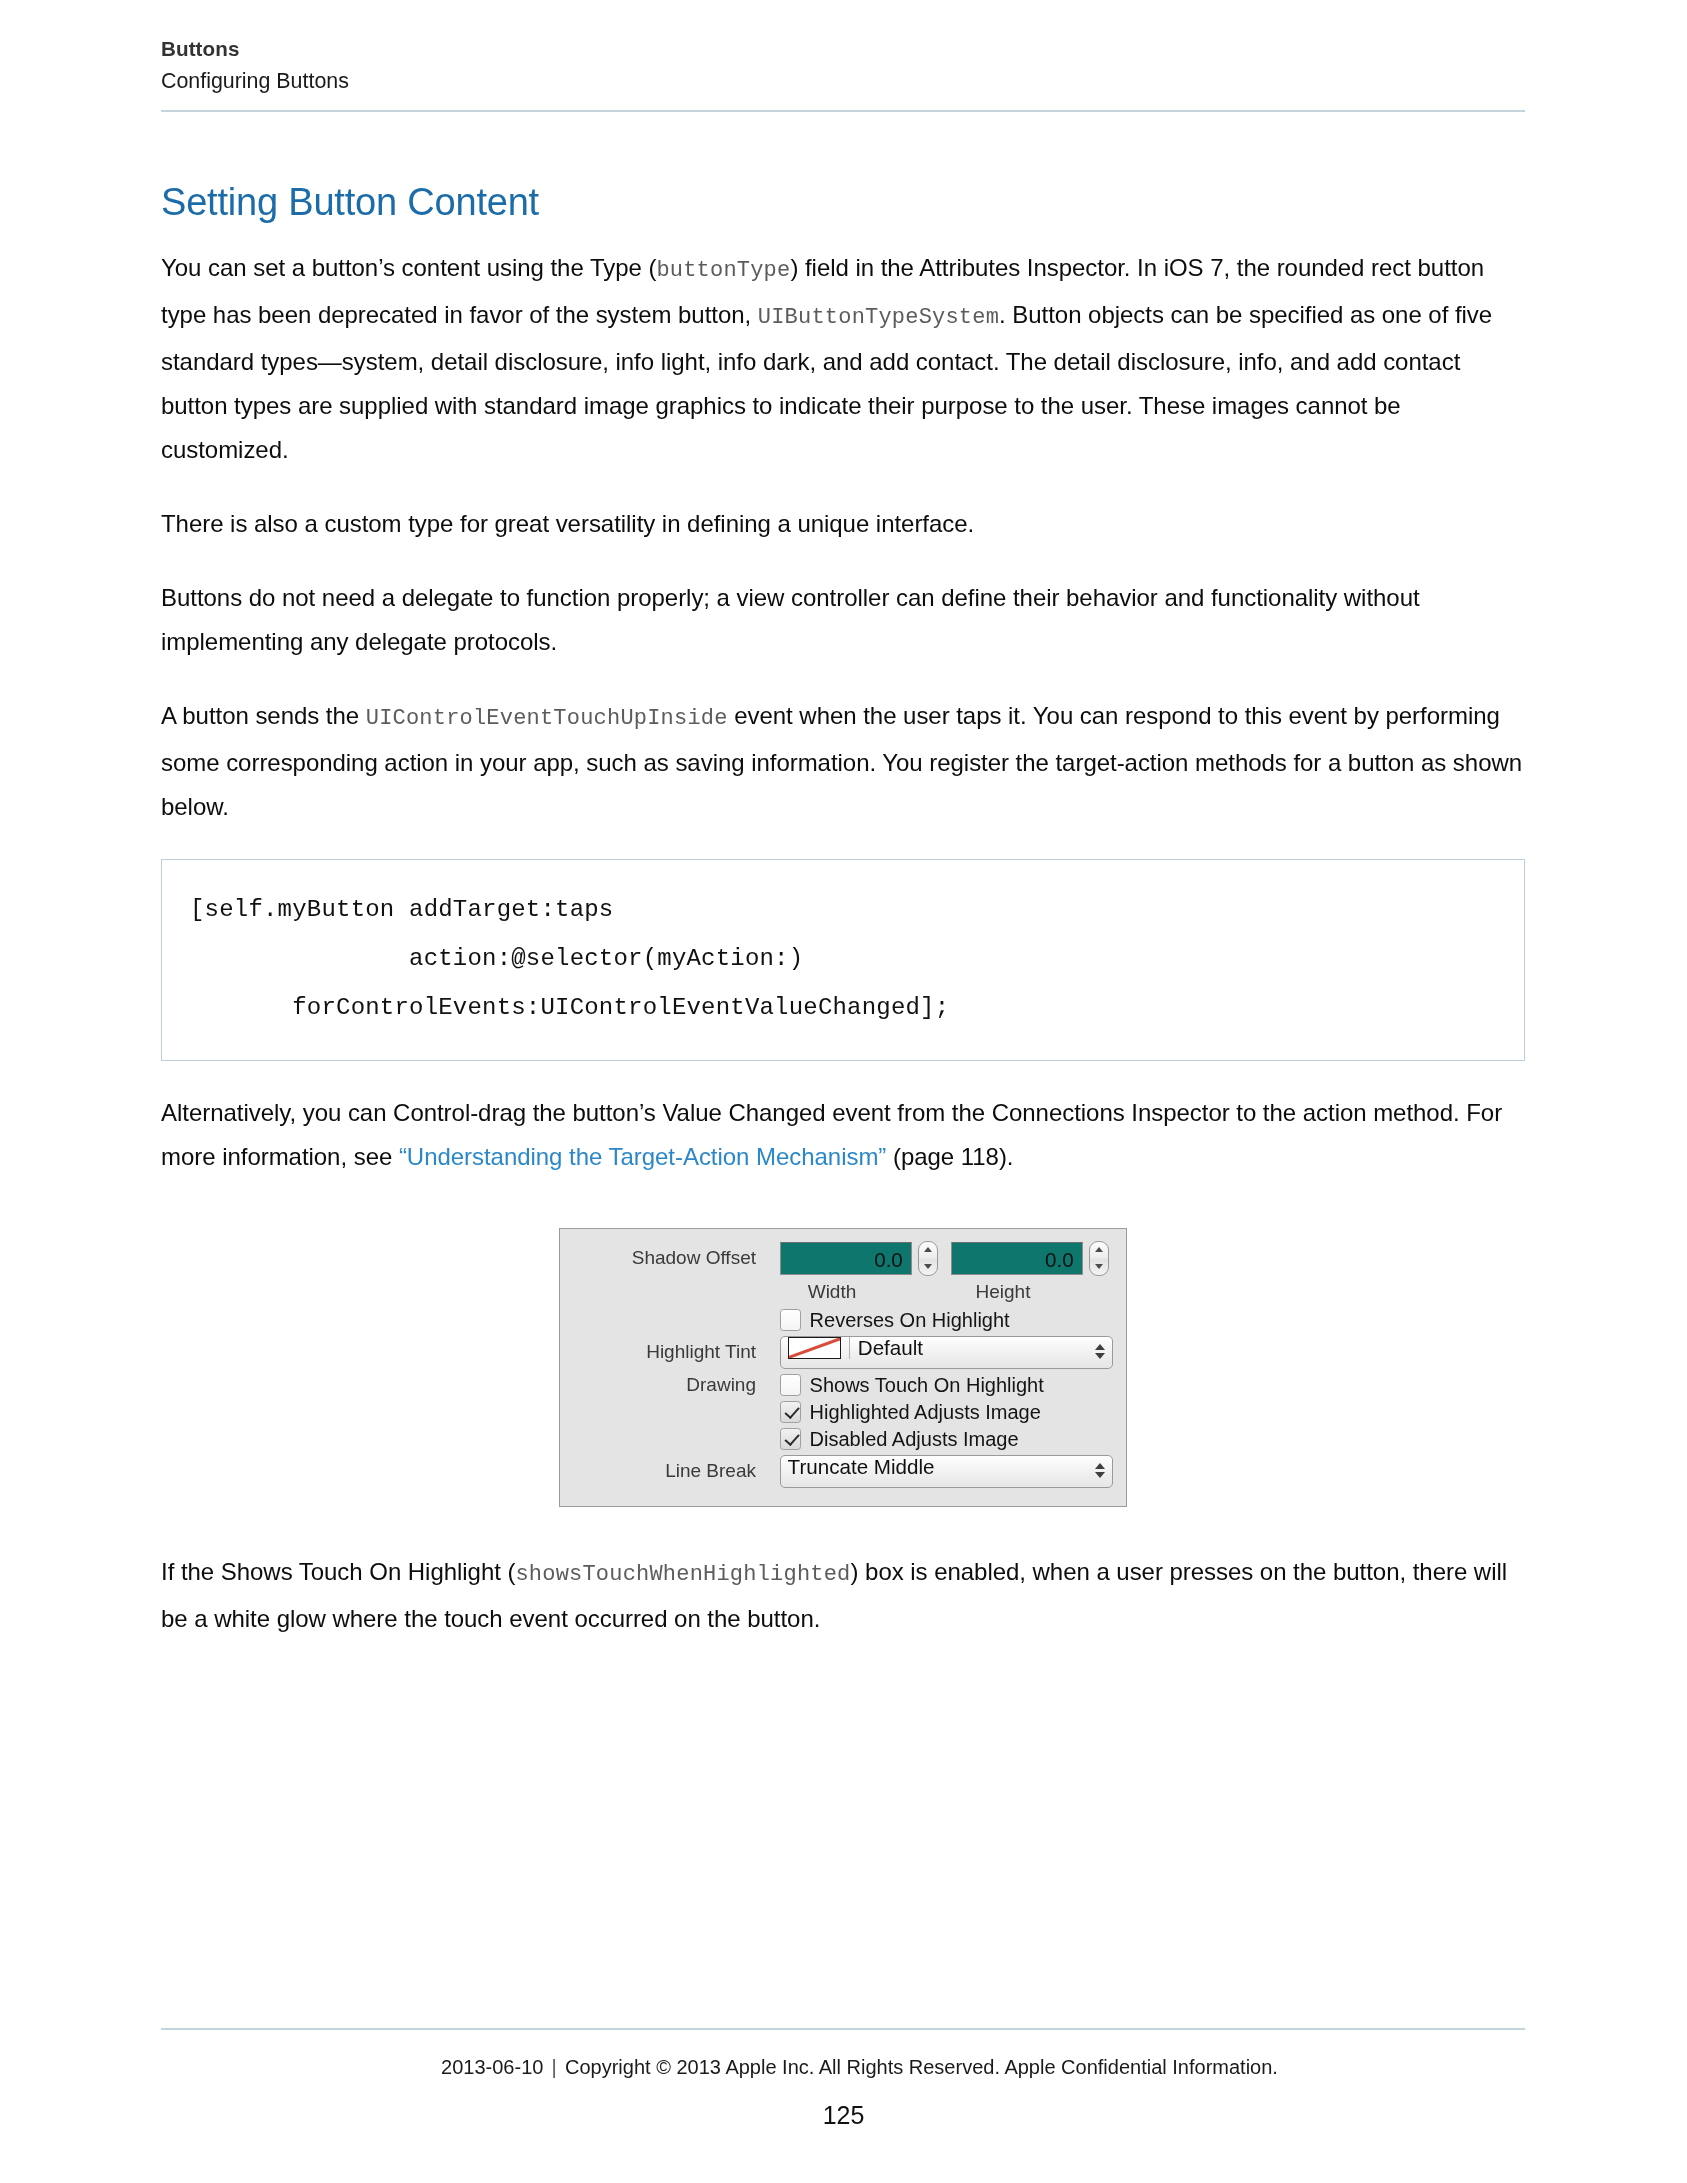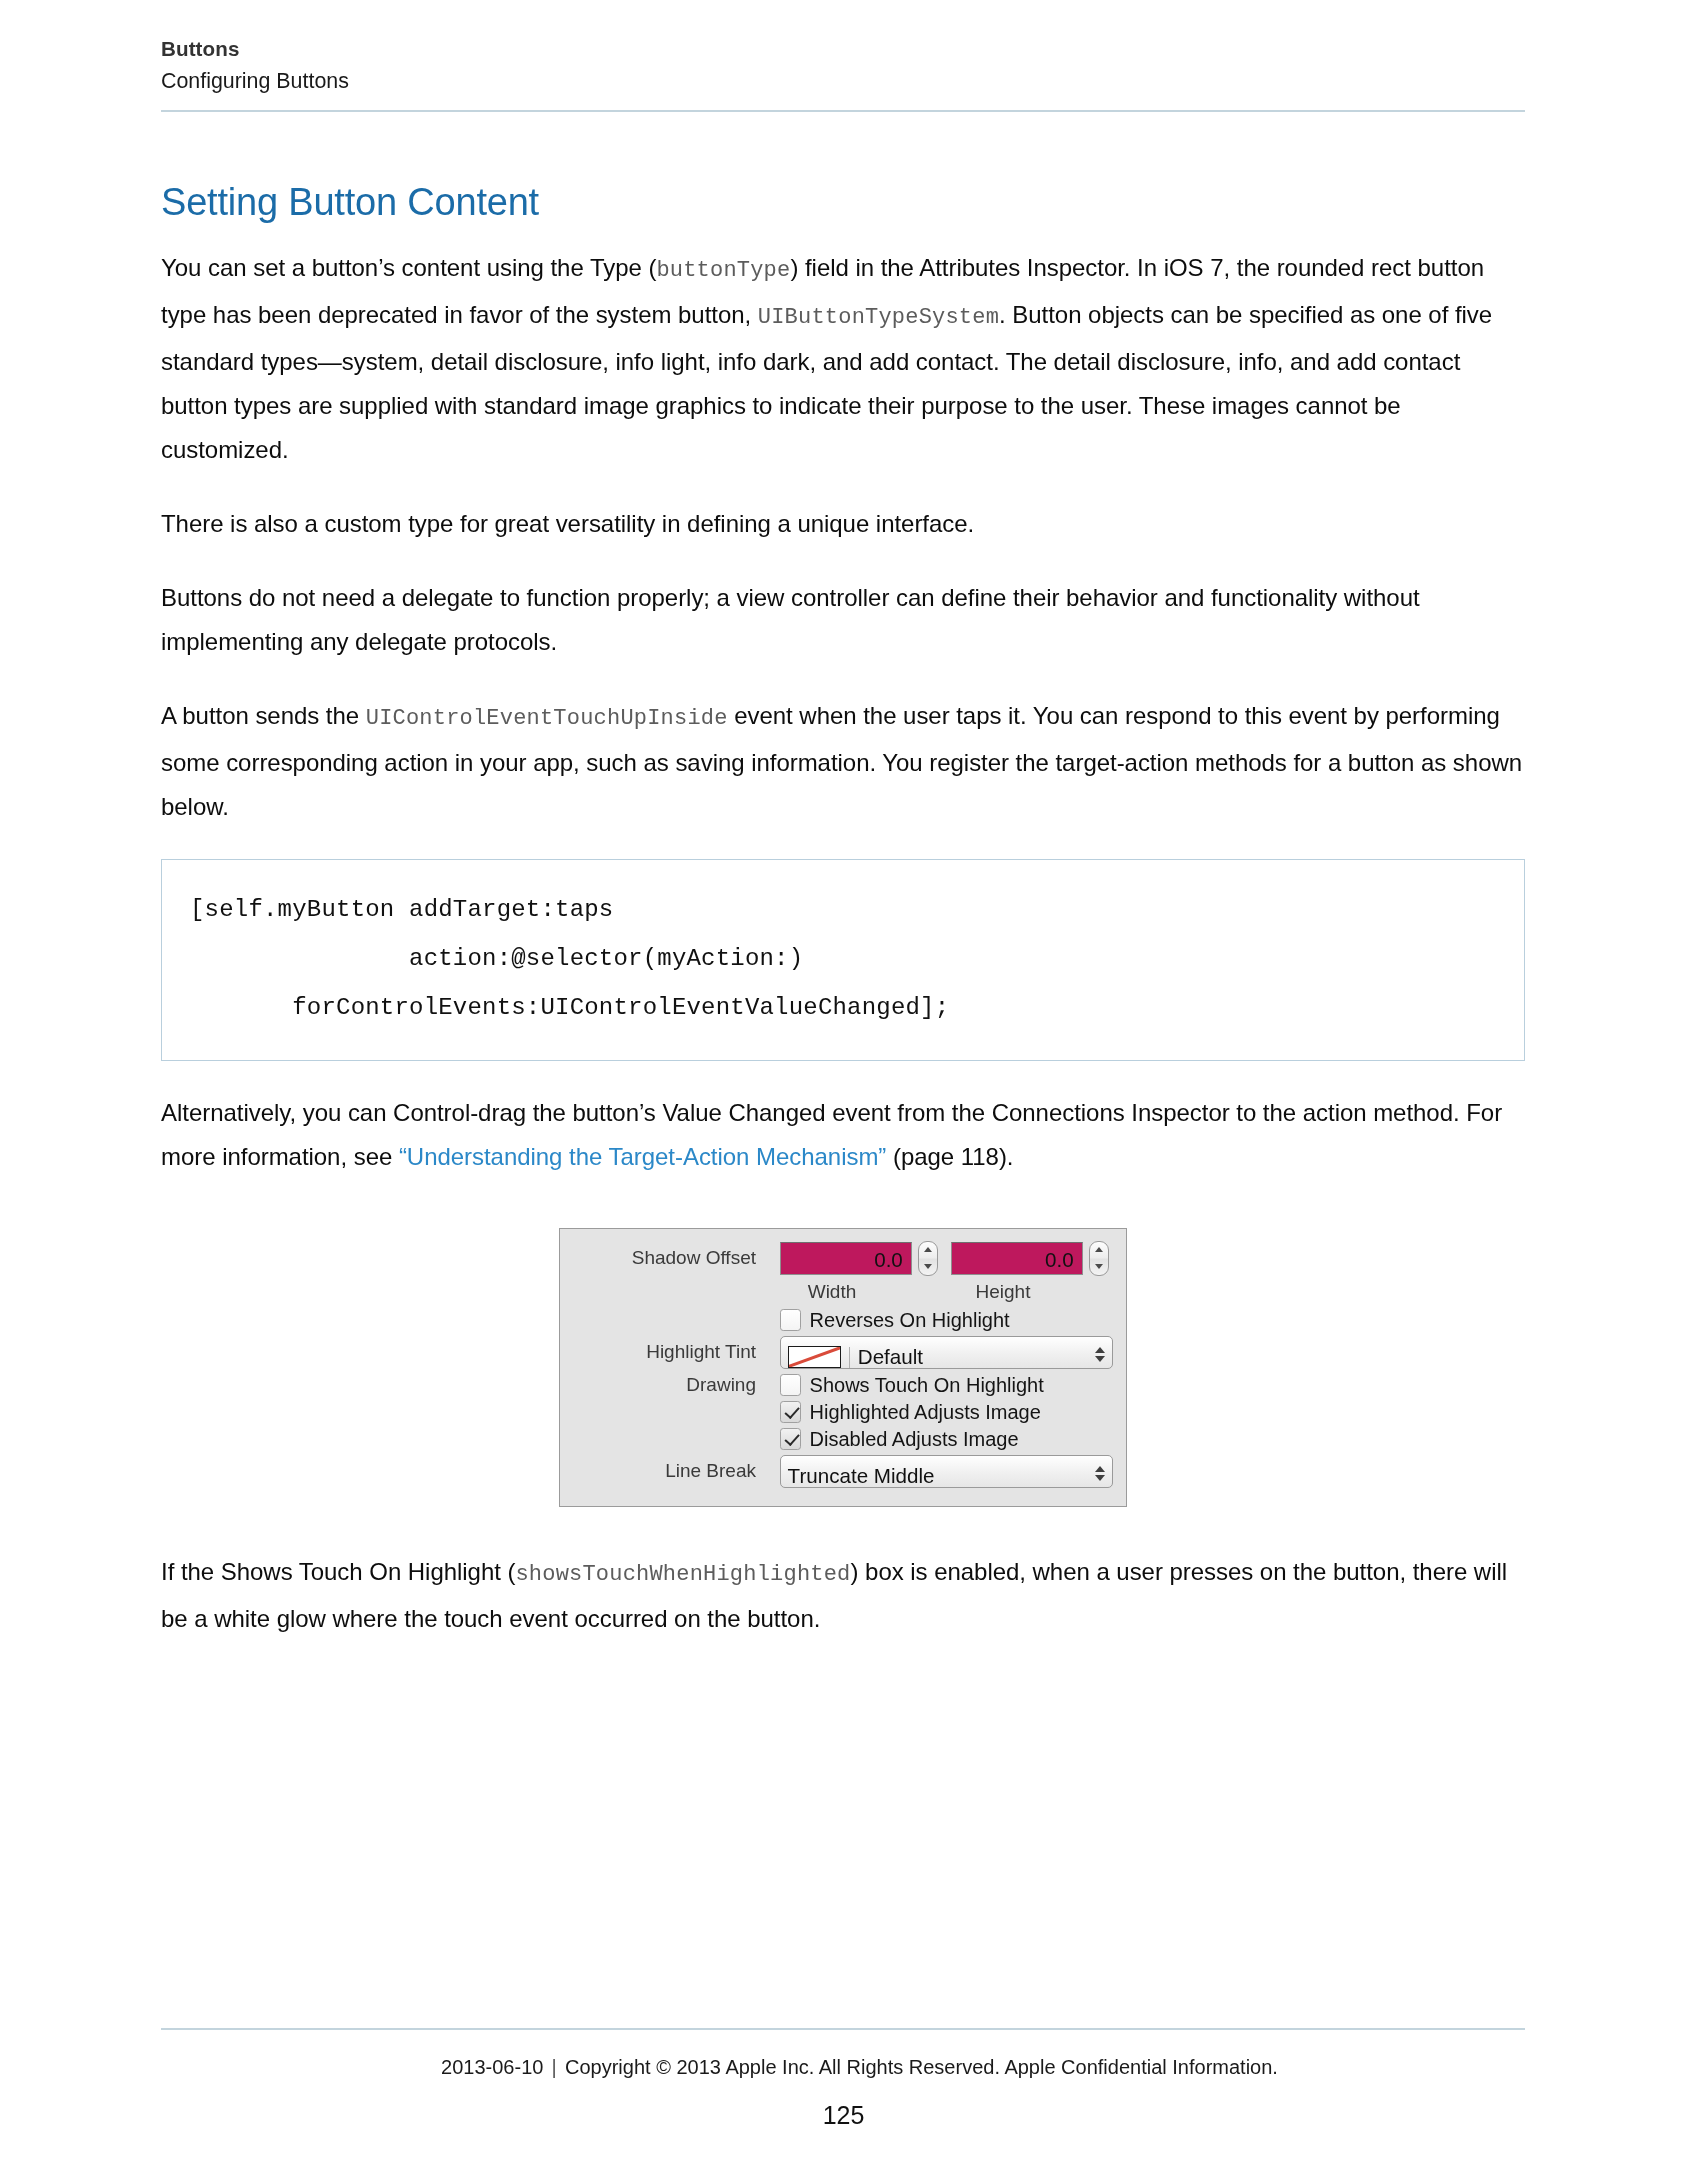--- a/index.html
+++ b/index.html
@@ -142,21 +142,21 @@
   }
   .insp-label.blank { color: transparent; }
 
   .stepper-group {
     display: flex;
     align-items: center;
   }
   .num-field {
     width: 132px;
     height: 33px;
-    background: #be185d;
+    background: #0f766e;
     border: 0.8px solid #8f8f8f;
     border-top-color: #6f6f6f;
     box-sizing: border-box;
     font-size: 20.6px;
     color: #111111;
     text-align: right;
     padding: 3.3px 8.2px 0 0;
     line-height: 28px;
   }
   .stepper {
@@ -225,21 +225,21 @@
     transform: rotate(42deg);
   }
   .cb-text {
     font-size: 20px;
     color: #141414;
     line-height: 1.1;
   }
 
   .combo {
     display: flex;
-    align-items: flex-end;
+    align-items: flex-start;
     height: 33px;
     flex: 1 1 auto;
     background: linear-gradient(to bottom,#ffffff 0%,#f0f0f0 55%,#e6e6e6 100%);
     border: 0.8px solid #9a9a9a;
     border-radius: 5px;
     box-sizing: border-box;
     padding: 0 6.6px 0 6.6px;
   }
   .color-well {
     width: 51px;

